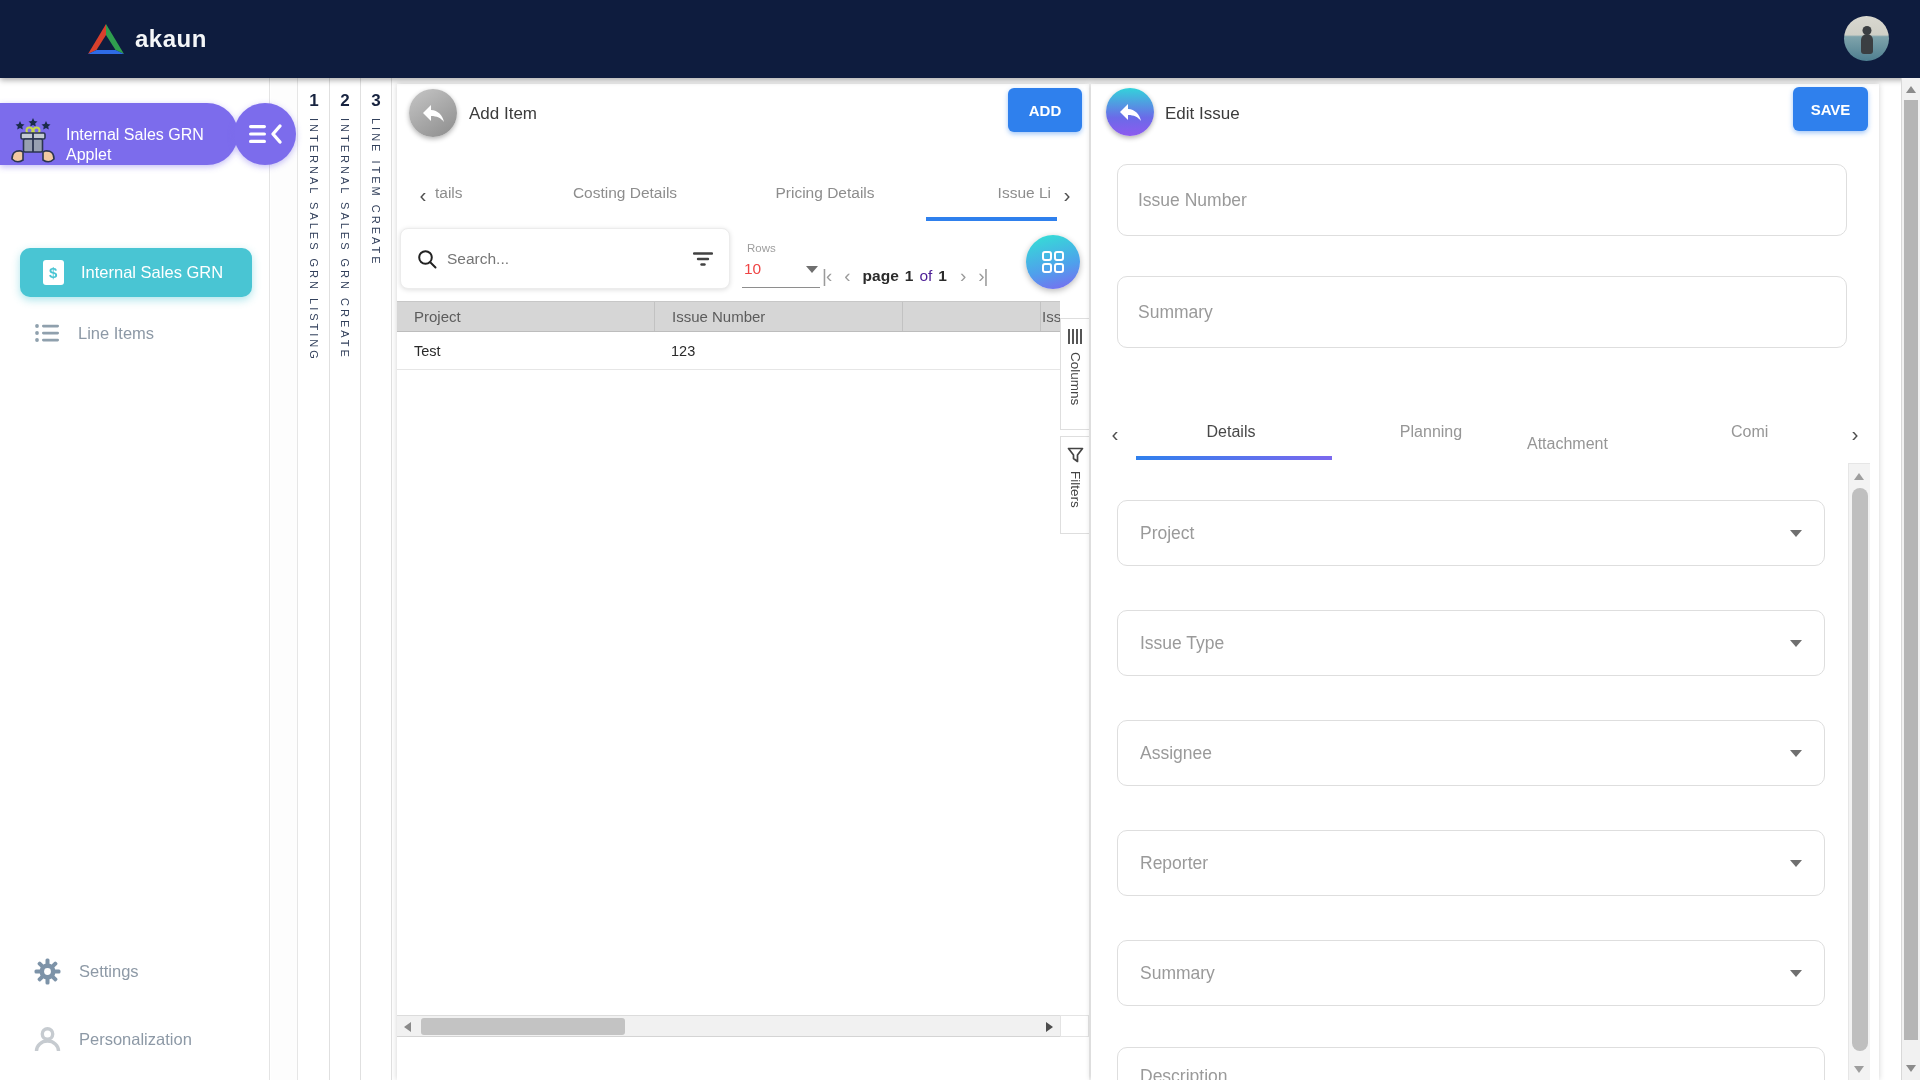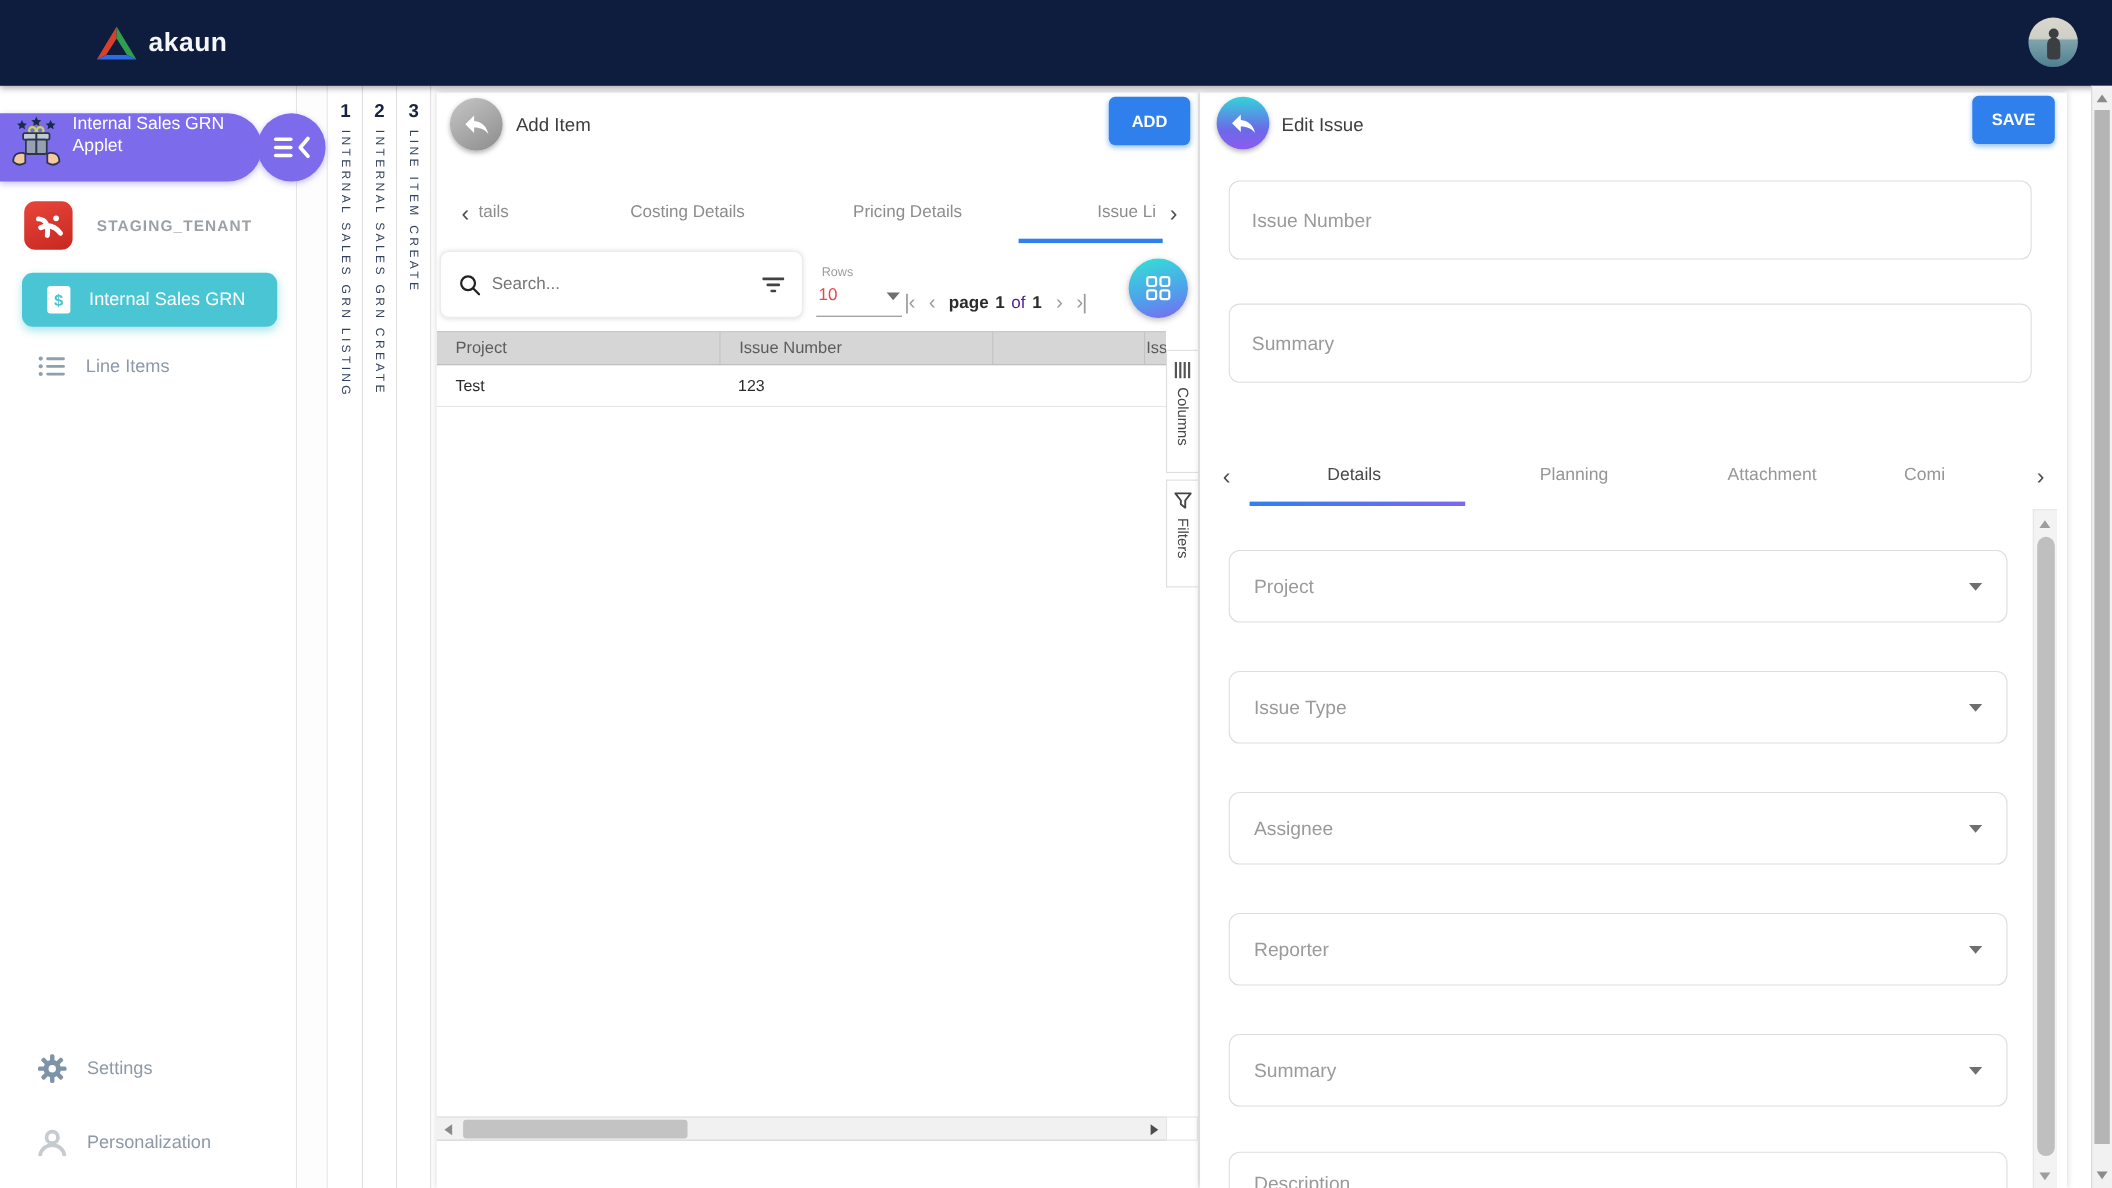--- a/index.html
+++ b/index.html
@@ -14,21 +14,21 @@
   .avatar { position:absolute; right:31px; top:16px; width:45px; height:45px; border-radius:50%; overflow:hidden;
             background:linear-gradient(180deg,#d9d8d0 0%,#cfcfc6 42%,#7fa3ab 46%,#4e7f90 100%); }
   .person-sil { position:absolute; left:50%; top:40%; width:12px; height:20px; background:#3b3f42; border-radius:6px 6px 3px 3px; transform:translateX(-50%); }
   .person-sil::before { content:""; position:absolute; top:-8px; left:50%; transform:translateX(-50%); width:9px; height:9px; border-radius:50%; background:#3b3f42; }
 
   
   .sidebar { position:absolute; left:0; top:78px; width:270px; height:1002px; background:#fff; border-right:1px solid #e4e4e4; z-index:6; }
   .gutter { position:absolute; left:271px; top:78px; width:27px; height:1002px; background:#fdfdfd; border-right:1px solid #e6e6e6; z-index:1; }
 
   .applet { position:absolute; left:0; top:25px; width:238px; height:62px; background:#7c6cec; border-radius:0 31px 31px 0;
-            display:flex; align-items:flex-start; box-shadow:0 2px 6px rgba(124,108,236,.45); z-index:3; }
+            display:flex; align-items:flex-end; box-shadow:0 2px 6px rgba(124,108,236,.45); z-index:3; }
   .applet-title { margin-left:8px; width:170px; color:#fff; font-size:16px; font-weight:500; line-height:1.25; }
   .applet-knob { position:absolute; left:234px; top:25px; width:62px; height:62px; border-radius:50%; background:#7c6cec;
                  display:flex; align-items:center; justify-content:center; box-shadow:0 2px 6px rgba(124,108,236,.45); z-index:4; }
   .gift-icon { margin-left:8px; flex:0 0 auto; }
 
   .tenant { position:absolute; left:22px; top:102px; height:50px; display:flex; align-items:center; gap:22px; }
   .tenant-badge { width:44px; height:44px; border-radius:10px; background:linear-gradient(160deg,#e9453a,#c62821); display:flex; align-items:center; justify-content:center; }
   .tenant-label { color:#9aa0a6; font-size:14px; font-weight:600; letter-spacing:1px; }
 
   .module-btn { position:absolute; left:20px; top:170px; width:232px; height:49px; background:#49c5d3; border-radius:10px;
@@ -122,21 +122,21 @@
   .input-big { position:absolute; left:26px; width:730px; height:72px; border:1px solid #dedede; border-radius:10px; background:#fff;
                display:flex; align-items:center; padding:0 20px; }
   .ib-1 { top:80px; } .ib-2 { top:192px; }
   .input-big input { width:100%; border:none; outline:none; font-size:17.5px; color:#555; background:transparent; font-family:"Liberation Sans", sans-serif; }
   .input-big input::placeholder { color:#9a9a9a; }
 
   .right-tabs { position:absolute; left:0; top:326px; width:788px; height:50px; font-size:16px; color:#969696; }
   .rtab { position:absolute; top:13px; white-space:nowrap; overflow:hidden; cursor:pointer; }
   .rtab-1 { left:40px; width:200px; text-align:center; color:#484848; }
   .rtab-2 { left:240px; width:200px; text-align:center; }
-  .rtab-3 { left:420px; width:200px; text-align:center; }
+  .rtab-3 { left:436px; width:200px; text-align:left;margin-top:12px; }
   .rtab-4 { left:640px; width:94px; text-align:left; }
   .right-chev-l { left:14px; }
   .right-chev-r { left:754px; }
   .rtab-underline { position:absolute; left:45px; top:46px; width:196px; height:4px; background:linear-gradient(90deg,#2f80ed,#7b68ee); }
 
   .field { position:absolute; left:26px; width:708px; height:66px; border:1px solid #dedede; border-radius:10px; background:#fff;
            display:flex; align-items:center; padding:0 22px; color:#9a9a9a; font-size:17.5px; cursor:pointer; }
   .field .caret-down { margin-left:auto; }
   .f-1 { top:416px; } .f-2 { top:526px; } .f-3 { top:636px; } .f-4 { top:746px; } .f-5 { top:856px; }
   .f-6 { top:963px; align-items:flex-start; padding-top:18px; }
@@ -189,30 +189,20 @@
     </div>
     <div class="applet-knob">
       <svg width="36" height="24" viewBox="0 0 36 24">
         <rect x="2" y="3" width="17" height="3.2" rx="1.6" fill="#fff"></rect>
         <rect x="2" y="10.4" width="17" height="3.2" rx="1.6" fill="#fff"></rect>
         <rect x="2" y="17.8" width="17" height="3.2" rx="1.6" fill="#fff"></rect>
         <path d="M33,4 L26,12 L33,20" stroke="#fff" stroke-width="3.4" fill="none" stroke-linecap="round" stroke-linejoin="round"></path>
       </svg>
     </div>
 
-    <div class="tenant">
-      <span class="tenant-badge">
-        <svg width="30" height="30" viewBox="0 0 30 30">
-          <path d="M6,9 Q16,10 14,24" stroke="#fff" stroke-width="4.5" fill="none" stroke-linecap="round"></path>
-          <path d="M8,17 Q18,12 26,22" stroke="#fff" stroke-width="4.5" fill="none" stroke-linecap="round"></path>
-          <circle cx="22" cy="8.5" r="2.6" fill="#fff"></circle>
-        </svg>
-      </span>
-      <span class="tenant-label">STAGING_TENANT</span>
-    </div>
 
     <div class="module-btn">
       <svg width="23" height="27" viewBox="0 0 23 27">
         <rect x="1" y="1" width="21" height="25" rx="3" fill="#fff"></rect>
         <text x="7" y="19" font-size="15" font-weight="bold" fill="#49c5d3" font-family="Liberation Sans, sans-serif">$</text>
       </svg>
       <span>Internal Sales GRN</span>
     </div>
 
     <div class="nav-row nav-line">

